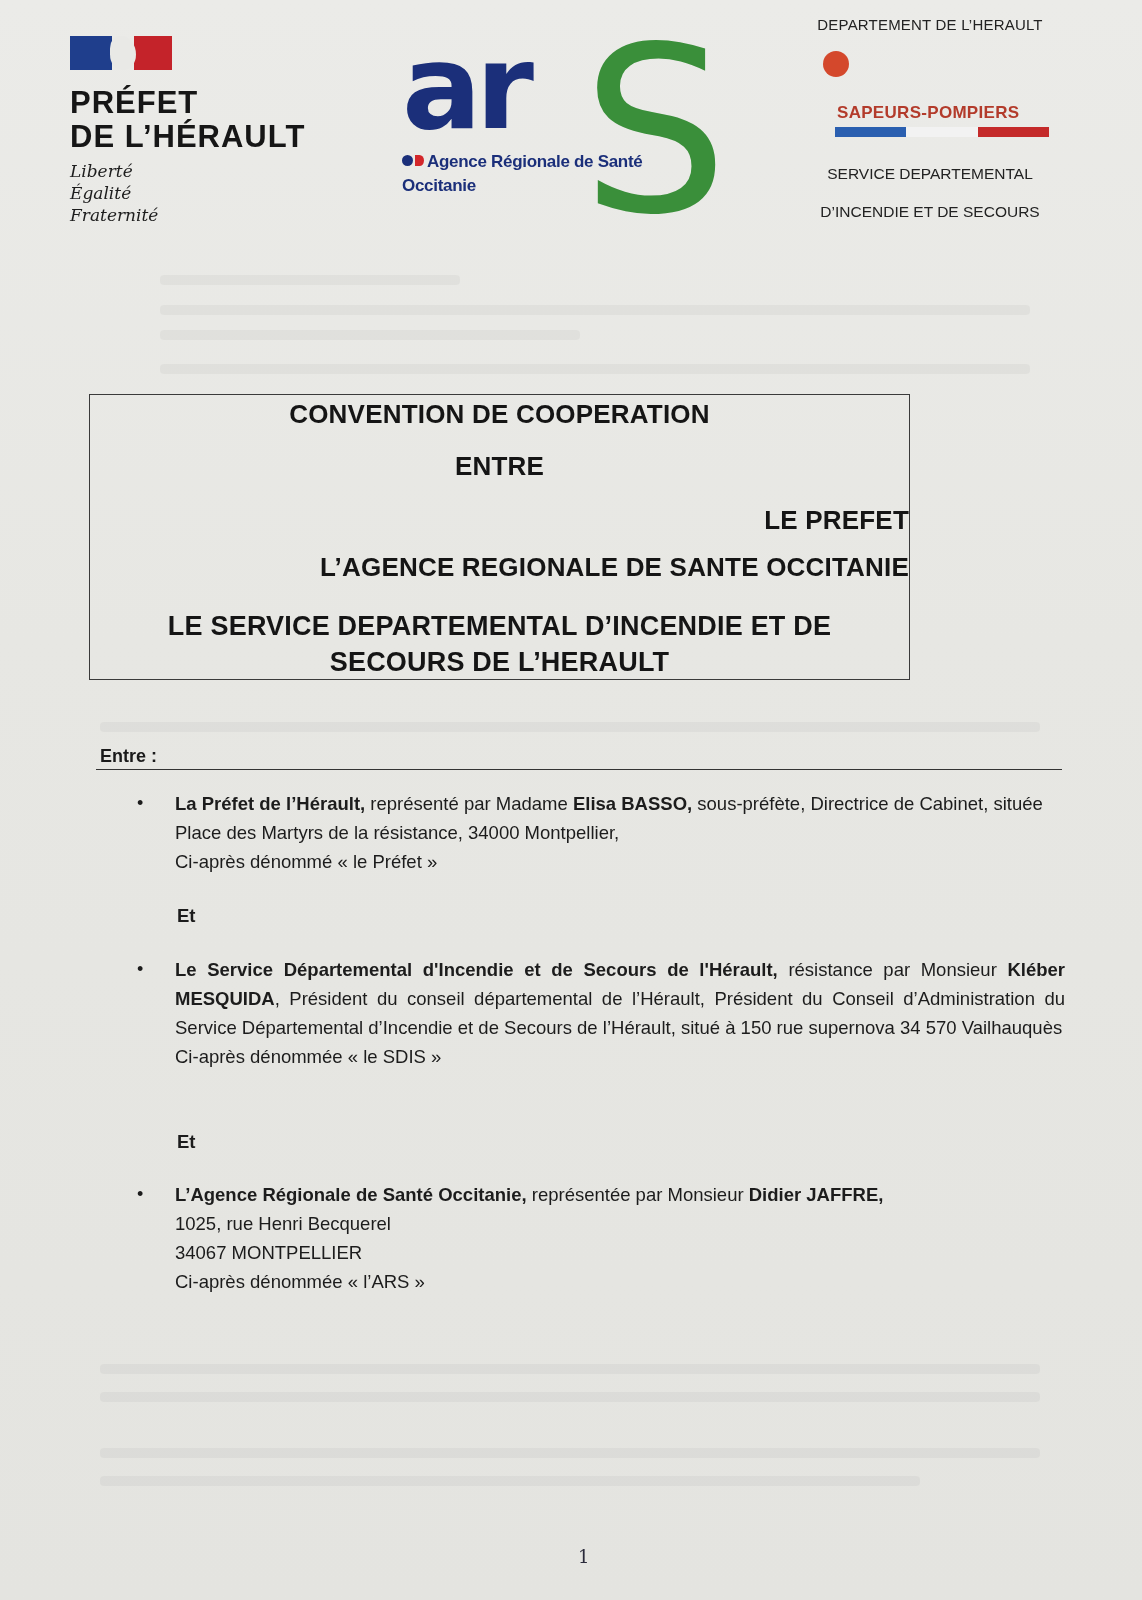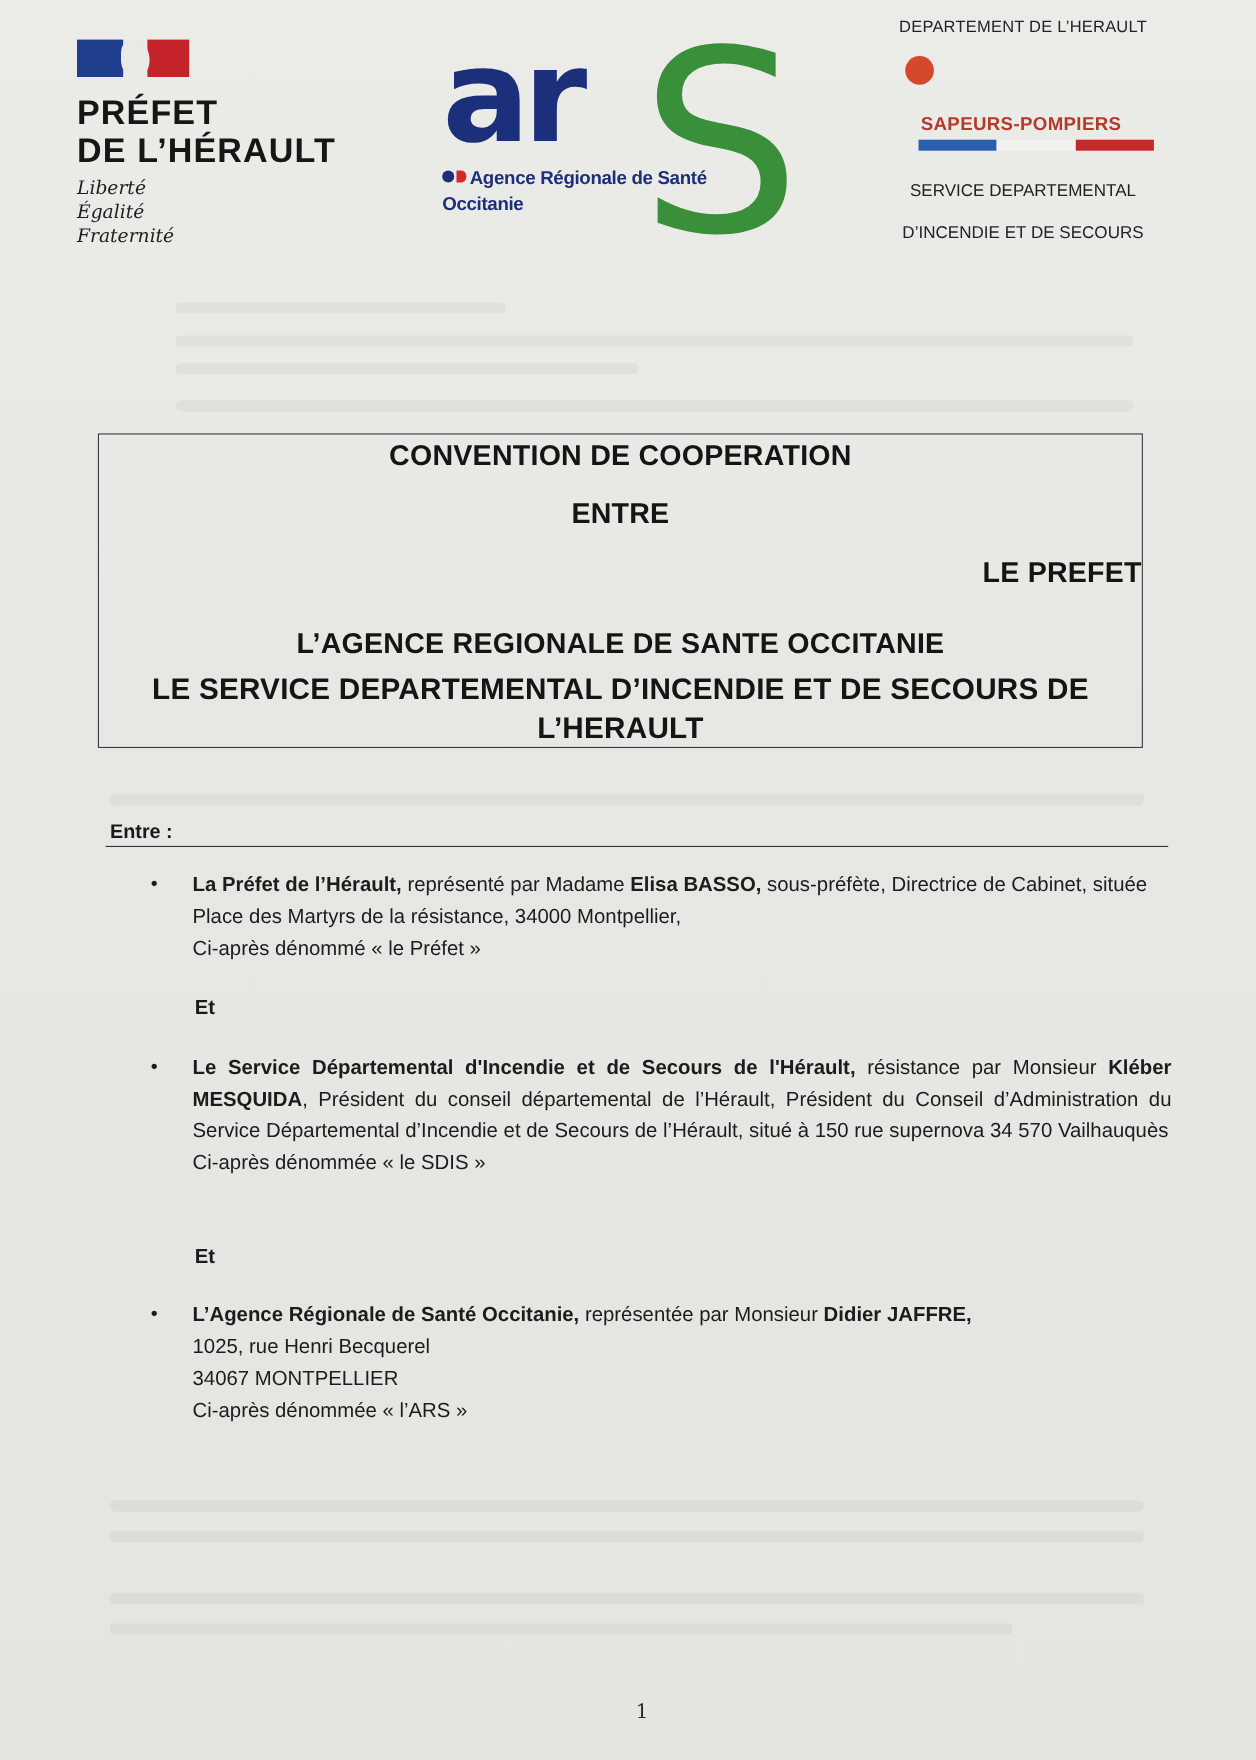--- a/index.html
+++ b/index.html
@@ -38,28 +38,28 @@
   .sun { position: absolute; left: 8px; top: 8px; width: 26px; height: 26px; border-radius: 50%; background: #d4482c; }
   .herault-word { position: absolute; left: 20px; top: 0; font-size: 52px; font-weight: bold; font-style: italic; color: #1c3d8f; letter-spacing: -1px; }
   .sp-word { position: absolute; left: 22px; top: 60px; font-size: 17px; font-weight: bold; color: #b33b2b; letter-spacing: 0.3px; }
   .tri { position: absolute; left: 20px; top: 84px; width: 214px; height: 10px; display: flex; }
   .tri span { flex: 1; }
   .sdis-line { font-size: 15.5px; color: #222; margin-top: 22px; }
   .sdis-line + .sdis-line { margin-top: 20px; }
 
   
   .title-box {
-    position: absolute; left: 89px; top: 394px; width: 950px; height: 286px;
+    position: absolute; left: 89px; top: 394px; width: 821px; height: 286px;
     border: 1.5px solid #3a3a3a; box-sizing: border-box; text-align: center;
   }
   .title-line { font-weight: bold; font-size: 26px; line-height: 30px; color: #151515; letter-spacing: 0.2px; }
   .t1 { position: absolute; left: 0; right: 0; top: 4px; }
   .t2 { position: absolute; left: 0; right: 0; top: 56px; }
   .t3 { position: absolute; left: 0; right: 0; top: 110px; text-align: right; }
-  .t4 { position: absolute; left: 0; right: 0; top: 175px; }
+  .t4 { position: absolute; left: 0; right: 0; top: 157px; text-align: right; }
   .t5 { position: absolute; left: 0; right: 0; top: 213px; line-height: 36px; font-size: 27px; }
 
   
   .entre { position: absolute; left: 100px; top: 746px; font-weight: bold; font-size: 18px; color: #1a1a1a; }
   .rule { position: absolute; left: 96px; top: 769px; width: 966px; height: 1px; background: #333; }
   .party { position: absolute; left: 175px; width: 890px; font-size: 18.5px; line-height: 29px; color: #1c1c1c; }
   .party b { font-weight: bold; }
   .bullet { position: absolute; left: -38px; top: 0; font-size: 18px; }
   .p1 { top: 789px; }
   .p2 { top: 955px; text-align: justify; }

